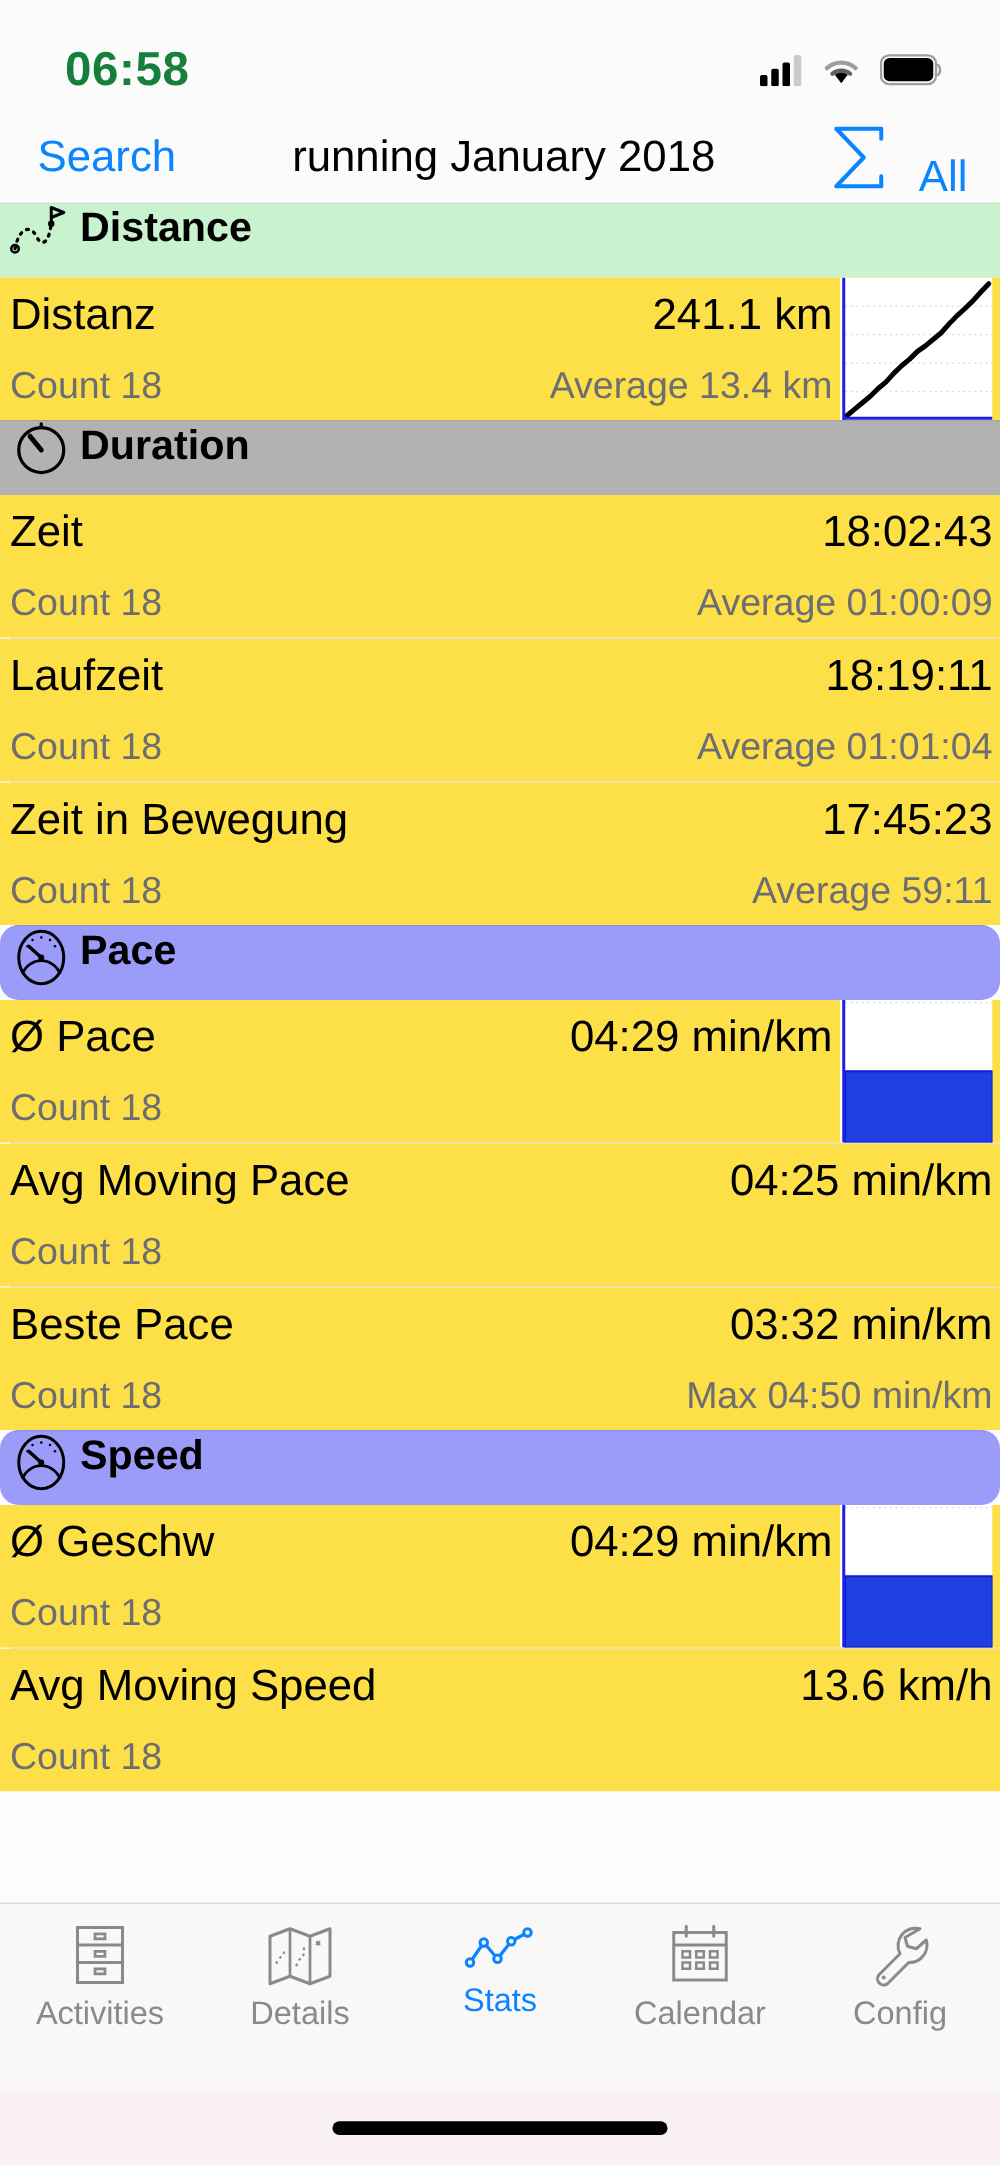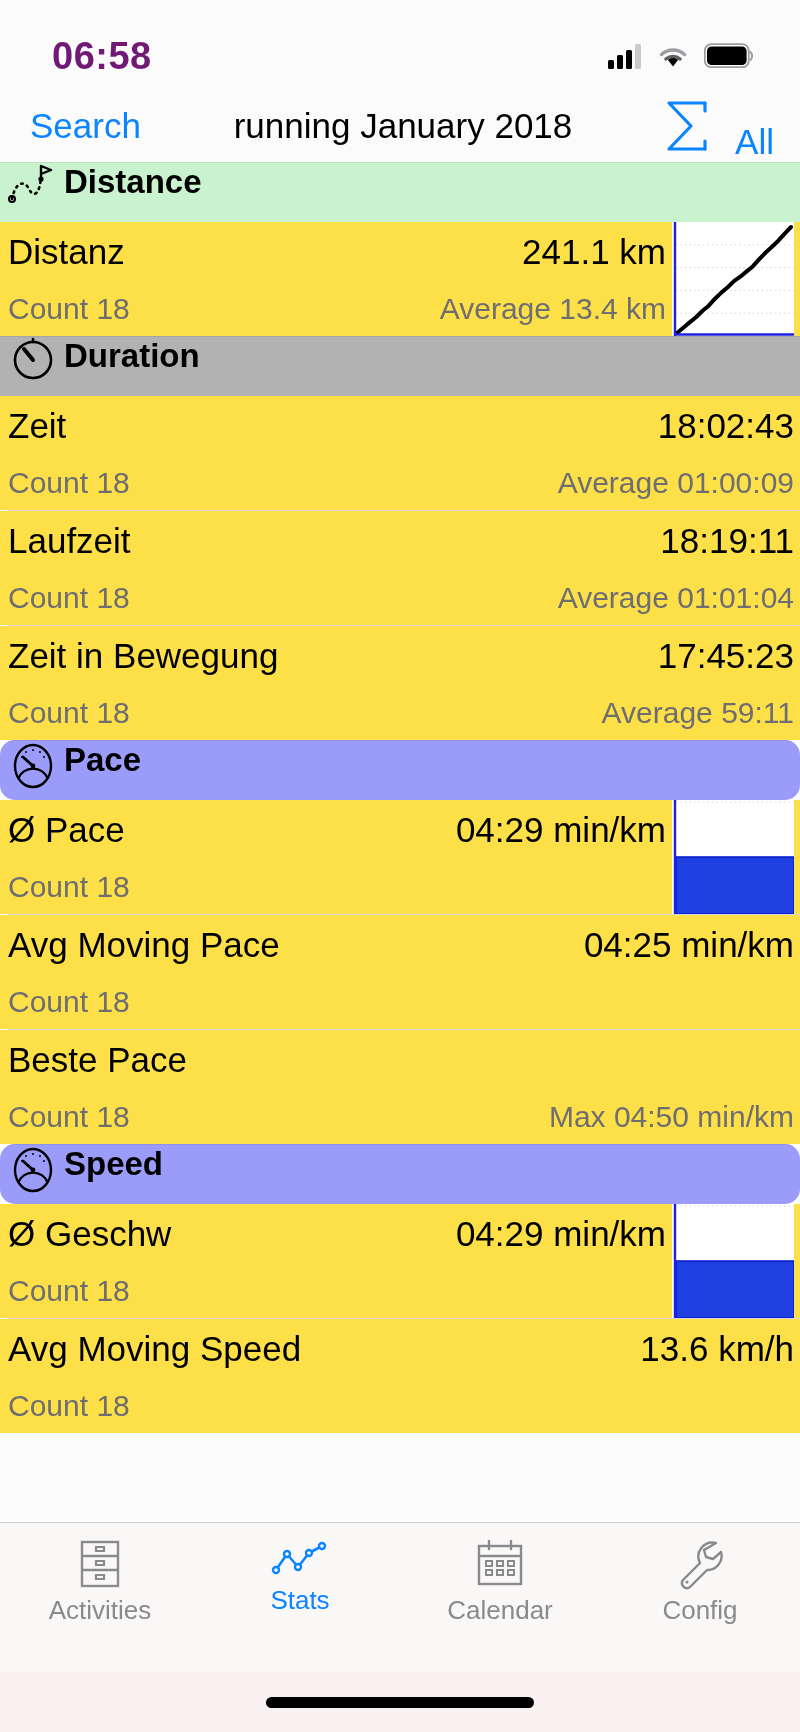--- a/index.html
+++ b/index.html
@@ -9,21 +9,21 @@
     background:#FFFFFF;
     -webkit-font-smoothing:antialiased;
     overflow:hidden;
   }
   #phone { width:800px; height:1732px; position:relative; display:flex; flex-direction:column;
            background:linear-gradient(#FBFBFB,#FBFBFB); }
 
   
   .statusbar { height:90px; flex:0 0 90px; display:flex; align-items:center;
                justify-content:space-between; padding:22px 46px 0 52px; background:#FBFBFB; }
-  .sb-time { font-size:38px; font-weight:600; color:#701a75; letter-spacing:0.5px; }
+  .sb-time { font-size:38px; font-weight:600; color:#15803d; letter-spacing:0.5px; }
   .sb-right { display:flex; align-items:center; gap:14px; }
 
   
   .navbar { height:72px; flex:0 0 72px; display:flex; align-items:center; background:#FBFBFB;
             padding:0 26px 0 30px; }
   .nav-btn { font-size:35px; color:#0A84FF; white-space:nowrap; }
   .nav-title { flex:1; text-align:center; font-size:35px; color:#000000; white-space:nowrap;
                margin-left:10px; }
   .nav-sigma { margin:0 22px 0 6px; display:flex; align-items:center; }
   .nav-all { font-size:35px; color:#0A84FF;margin-top:32px; }
@@ -220,20 +220,21 @@
         </div>
         <div class="row-sub">
           <span class="s-label">Count 18</span>
           <span class="s-value"></span>
         </div>
       </div>
       <div class="divider"></div>
       <div class="row">
         <div class="row-main">
           <span class="r-label">Beste Pace</span>
+          <span class="r-value">03:32 min/km</span>
         </div>
         <div class="row-sub">
           <span class="s-label">Count 18</span>
           <span class="s-value">Max 04:50 min/km</span>
         </div>
       </div>
       <div class="sec-header sec-purple">
         <span class="sec-ico">
           <svg width="46" height="50" viewBox="0 0 46 50">
             <ellipse cx="23" cy="25" rx="18" ry="21" fill="none" stroke="#000" stroke-width="2.4"></ellipse>
@@ -282,20 +283,30 @@
 
   <div class="tabbar" id="tabbar">
       <div class="tab">
         <svg width="54" height="54" viewBox="0 0 54 54">
           <rect x="9" y="5" width="36" height="44" fill="none" stroke="#8A8A8E" stroke-width="2.4"></rect>
           <path d="M9 19 H45 M9 33 H45" stroke="#8A8A8E" stroke-width="2.4"></path>
           <path d="M23 10 h8 v4 h-8 z M23 24 h8 v4 h-8 z M23 38 h8 v4 h-8 z" fill="none" stroke="#8A8A8E" stroke-width="2.2"></path>
         </svg>
         <span class="tab-label">Activities</span>
       </div>
+      <div class="tab">
+        <svg width="56" height="54" viewBox="0 0 56 54">
+          <path d="M4 12 L20 6 L36 12 L52 6 L52 44 L36 50 L20 44 L4 50 Z" fill="none" stroke="#8A8A8E" stroke-width="2.4" stroke-linejoin="round"></path>
+          <path d="M20 6 L20 44 M36 12 L36 50" stroke="#8A8A8E" stroke-width="2.2"></path>
+          <path d="M9 34 C12 26 16 30 15 22" fill="none" stroke="#8A8A8E" stroke-width="1.8" stroke-dasharray="2 3"></path>
+          <path d="M25 36 C28 26 32 32 31 20" fill="none" stroke="#8A8A8E" stroke-width="1.8" stroke-dasharray="2 3"></path>
+          <path d="M41 16 l3 3 m0 -3 l-3 3" stroke="#8A8A8E" stroke-width="1.8"></path>
+        </svg>
+        <span class="tab-label">Details</span>
+      </div>
       <div class="tab active">
         <svg width="58" height="44" viewBox="0 0 58 44">
           <path d="M5 33 L16 17 L27 30 L38 16 L51 9" fill="none" stroke="#0A84FF" stroke-width="2.6" stroke-linejoin="round"></path>
           <g fill="#FFF" stroke="#0A84FF" stroke-width="2.4">
             <circle cx="5" cy="33" r="3"></circle>
             <circle cx="16" cy="17" r="3"></circle>
             <circle cx="27" cy="30" r="3"></circle>
             <circle cx="38" cy="16" r="3"></circle>
             <circle cx="51" cy="9" r="3"></circle>
           </g>

